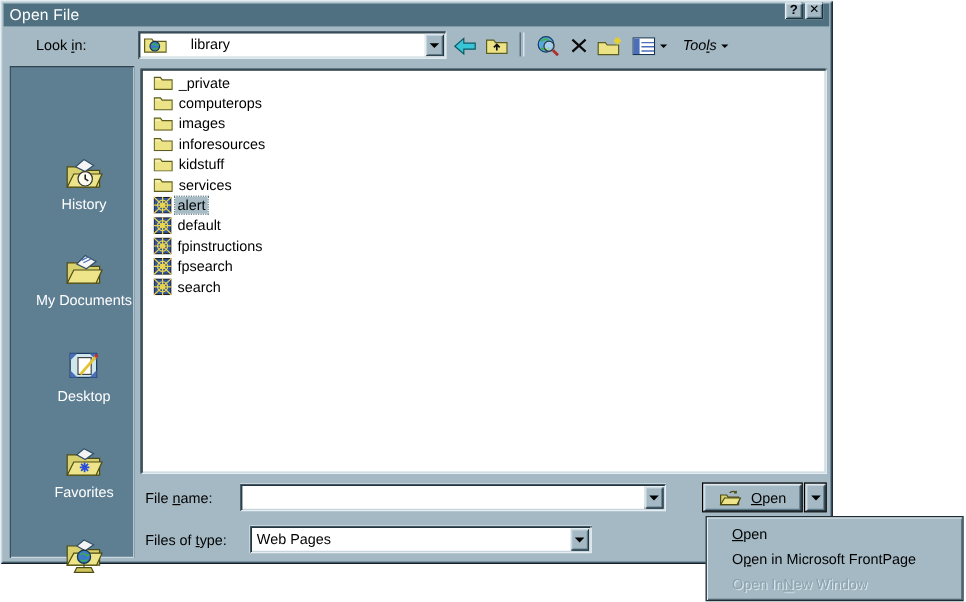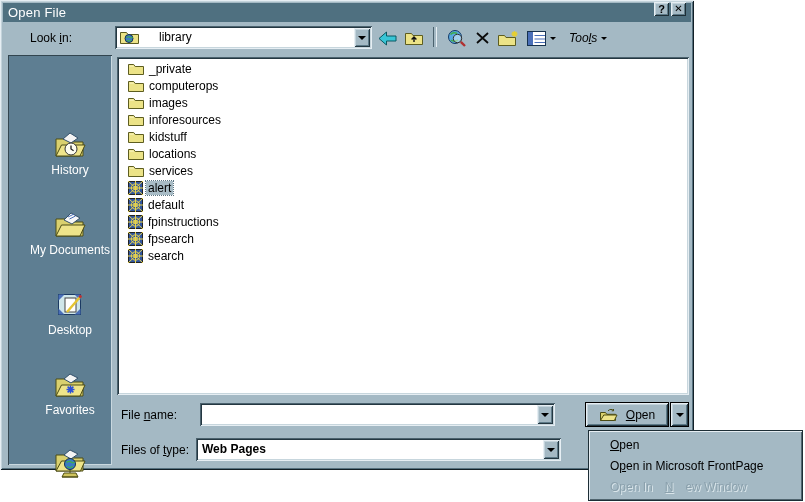--- a/index.html
+++ b/index.html
@@ -82,21 +82,21 @@
   }
 
   
   .menu{
     left:588px;top:430px;width:215px;height:71px;background:var(--dialog-face);
     border:1px solid #1d2e36;box-sizing:border-box;
     box-shadow:inset 1px 1px 0 var(--border-light), inset -1px -1px 0 #50656f;
     padding-top:3px;
   }
   .mitem{height:21px;display:flex;align-items:center;padding-left:21px;color:var(--menu-text);}
-  .mitem.disabled{color:var(--disabled-text);text-shadow:1px 1px 0 #d9e5ea;gap:12px;}
+  .mitem.disabled{color:var(--disabled-text);text-shadow:1px 1px 0 #d9e5ea;}
 </style>
 </head>
 <body>
 
 <div class="abs dialog">
 
   <div class="abs titlebar">
     <span>Open File</span>
   </div>
   <div class="tb-btn" style="right:25px;">
@@ -253,27 +253,20 @@
           <path d="M.5 12.5v-10h5.2l1.5 2h8.3v8z" fill="#ece387" stroke="#5d5d20"></path>
           <path d="M1.5 3.5h3.7l1 1.3H1.5z" fill="#f8f2b8"></path>
         </svg>
       <span class="nm">kidstuff</span>
     </div>
     <div class="frow">
       <svg width="16" height="13" viewBox="0 0 16 13">
           <path d="M.5 12.5v-10h5.2l1.5 2h8.3v8z" fill="#ece387" stroke="#5d5d20"></path>
           <path d="M1.5 3.5h3.7l1 1.3H1.5z" fill="#f8f2b8"></path>
         </svg>
-      <span class="nm">locations</span>
-    </div>
-    <div class="frow">
-      <svg width="16" height="13" viewBox="0 0 16 13">
-          <path d="M.5 12.5v-10h5.2l1.5 2h8.3v8z" fill="#ece387" stroke="#5d5d20"></path>
-          <path d="M1.5 3.5h3.7l1 1.3H1.5z" fill="#f8f2b8"></path>
-        </svg>
       <span class="nm">services</span>
     </div>
     <div class="frow">
       <svg width="15" height="14" viewBox="0 0 15 14">
           <rect x=".5" y=".5" width="14" height="13" fill="#31569e" stroke="#222"></rect>
           <g stroke="#e9d44e" fill="none">
             <path d="M0 0l15 14M15 0 0 14M7.5 0v14M0 7h15"></path>
             <circle cx="7.5" cy="7" r="4.2"></circle>
             <circle cx="7.5" cy="7" r="1.8"></circle>
           </g>
@@ -332,21 +325,21 @@
   <div class="abs sunken combo" style="left:200px;top:403px;width:355px;height:23px;">
     <span class="val"></span>
     <div class="drop-btn">
         <div class="tri"></div>
       </div>
   </div>
 
   <div class="abs lbl" style="left:121px;top:443px;">
     <span>Files of </span><span class="u">t</span><span>ype:</span>
   </div>
-  <div class="abs sunken combo" style="left:196px;top:438px;width:365px;height:23px;font-weight:bold;">
+  <div class="abs sunken combo" style="left:208px;top:438px;width:285px;height:23px;">
     <span class="val">Web Pages</span>
     <div class="drop-btn">
         <div class="tri"></div>
       </div>
   </div>
 
   <div class="abs raised openbtn">
     <svg width="19" height="14" viewBox="0 0 19 14">
       <path d="M1.5 12.5v-8h5l1.3 1.8h8.7v6.2z" fill="#d9d06e" stroke="#4c4c14"></path>
       <path d="M1.5 12.5 4.8 7h13.2l-2.7 5.5z" fill="#eee48a" stroke="#4c4c14"></path>

